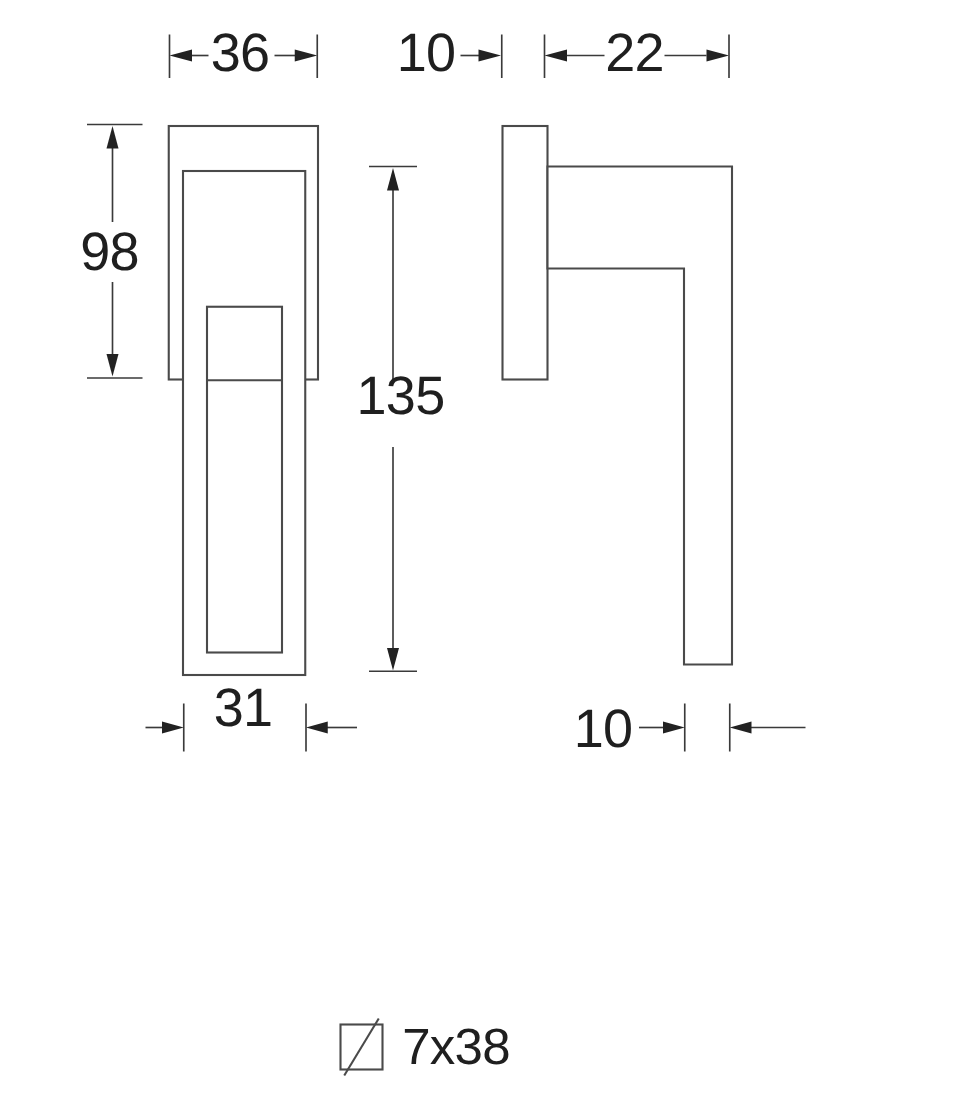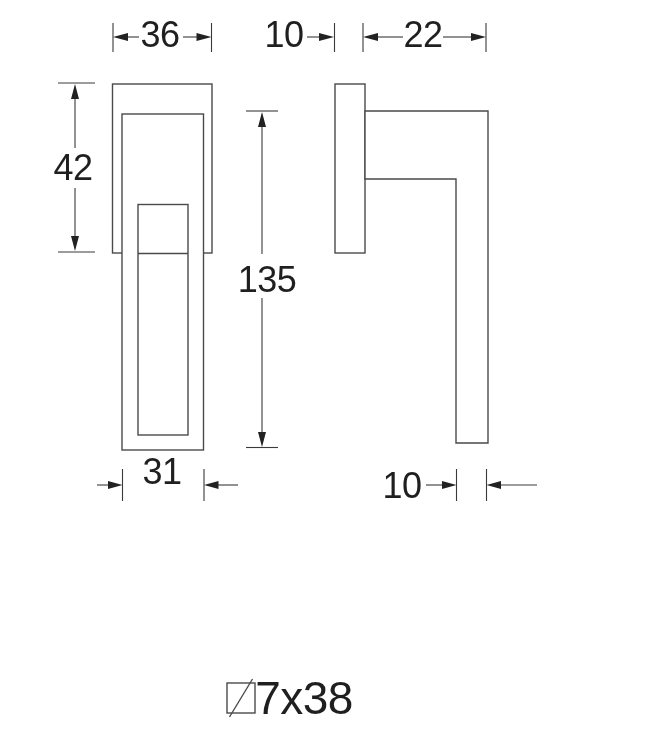--- a/index.html
+++ b/index.html
@@ -25,21 +25,21 @@
     transform: translate(-50%, -50%);
     font-size: 36px;
     line-height: 1;
     letter-spacing: -0.5px;
     color: #1f1f1f;
     white-space: nowrap;
   }
   .legend-label {
     position: absolute;
     transform: translate(-50%, -50%);
-    font-size: 46px;
+    font-size: 34px;
     line-height: 1;
     letter-spacing: -0.5px;
     color: #1f1f1f;
     white-space: nowrap;
   }
   .outline {
     fill: #ffffff;
     stroke: #4a4a4a;
     stroke-width: 1.4;
   }
@@ -148,23 +148,23 @@
       <line class="thinline" x1="229.5" y1="717" x2="252.5" y2="679"></line>
     </g>
   </svg>
 
   <div class="dim-label" style="left:160px; top:35px;">36</div>
 
   <div class="dim-label" style="left:284px; top:35px;">10</div>
 
   <div class="dim-label" style="left:423px; top:35px;">22</div>
 
-  <div class="dim-label" style="left:73px; top:168px;">42</div>
+  <div class="dim-label" style="left:73px; top:168px;">98</div>
 
-  <div class="dim-label" style="left:267px; top:280px;">135</div>
+  <div class="dim-label" style="left:267px; top:264px;">135</div>
 
   <div class="dim-label" style="left:162px; top:472px;">31</div>
 
   <div class="dim-label" style="left:402px; top:486px;">10</div>
 
   <div class="legend-label" style="left:304px; top:698px;">7x38</div>
 
 </div>
 
 </body></html>

